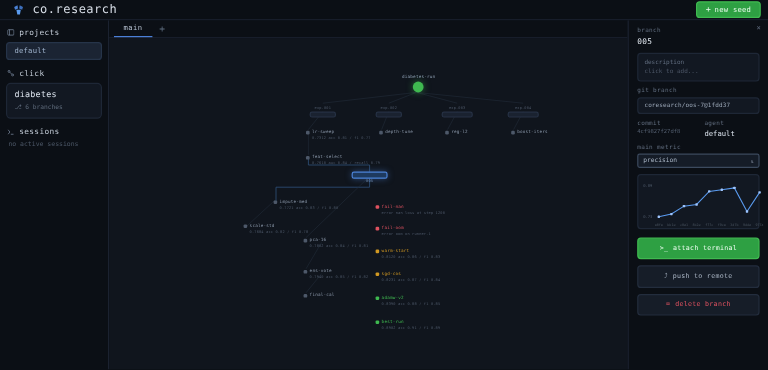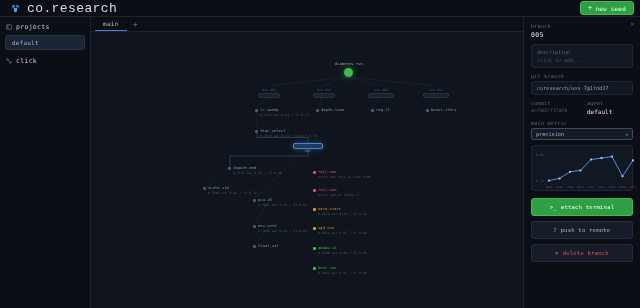--- a/index.html
+++ b/index.html
@@ -15,21 +15,21 @@
   .topbar {
     height: 17px; flex: 0 0 17px;
     background: #0b0f15;
     border-bottom: 1px solid #1b2230;
     display: flex; align-items: center;
     padding: 0 6px;
   }
   .brand { display: flex; align-items: center; gap: 6px; padding-left: 4px; }
   .brand-logo { width: 11px; height: 11px; position: relative; }
   .brand-logo svg { display: block; }
-  .brand-title { font-size: 13px; color: #d7dde6; letter-spacing: .4px; font-family: Liberation Mono, monospace; }
+  .brand-title { font-size: 10px; color: #d7dde6; letter-spacing: .4px; }
   .topbar-spacer { flex: 1; }
   .new-seed-btn {
     background: #2ea043; color: #ecfdf0;
     font-size: 6px; letter-spacing: .2px;
     border: 1px solid #3fb950; border-radius: 3px;
     padding: 2.5px 7px; display: flex; align-items: center; gap: 3px;
     cursor: pointer;
   }
   .new-seed-btn .plus { font-size: 7px; line-height: 1; }
 
@@ -227,22 +227,41 @@
         <div class="side-head">
           <span class="ic">
             <svg width="6" height="6" viewBox="0 0 8 8">
                 <circle cx="2" cy="2" r="1.1" fill="none" stroke="#7d8da3" stroke-width="0.8"></circle>
                 <circle cx="6" cy="6" r="1.1" fill="none" stroke="#7d8da3" stroke-width="0.8"></circle>
                 <path d="M2.8 2.8 L5.2 5.2" stroke="#7d8da3" stroke-width="0.8"></path>
               </svg>
           </span>
           <span>click</span>
         </div>
-      </div>
-
+        <div class="seed-card">
+          <div class="seed-name">diabetes</div>
+          <div class="seed-sub">
+            <span>⎇</span>
+            <span>6 branches</span>
+          </div>
+        </div>
+      </div>
+
+      <div class="side-section">
+        <div class="side-head">
+          <span class="ic">
+            <svg width="6" height="6" viewBox="0 0 8 8">
+                <path d="M1 1.5 L3 4 L1 6.5" fill="none" stroke="#7d8da3" stroke-width="0.8"></path>
+                <path d="M4 6.5 H7" stroke="#7d8da3" stroke-width="0.8"></path>
+              </svg>
+          </span>
+          <span>sessions</span>
+        </div>
+        <div class="no-sessions">no active sessions</div>
+      </div>
 
     </div>
 
     <div class="center">
       <div class="tabbar">
         <div class="tab">main</div>
         <div class="tab-add">+</div>
       </div>
       <div class="canvas" id="canvas">
           <svg width="432" height="276">

